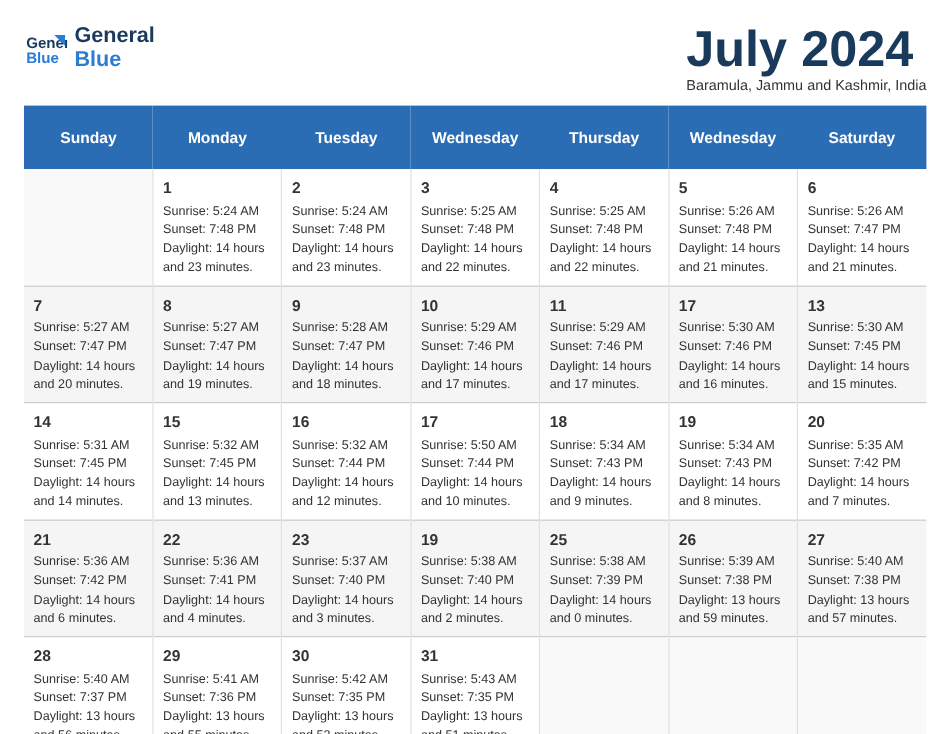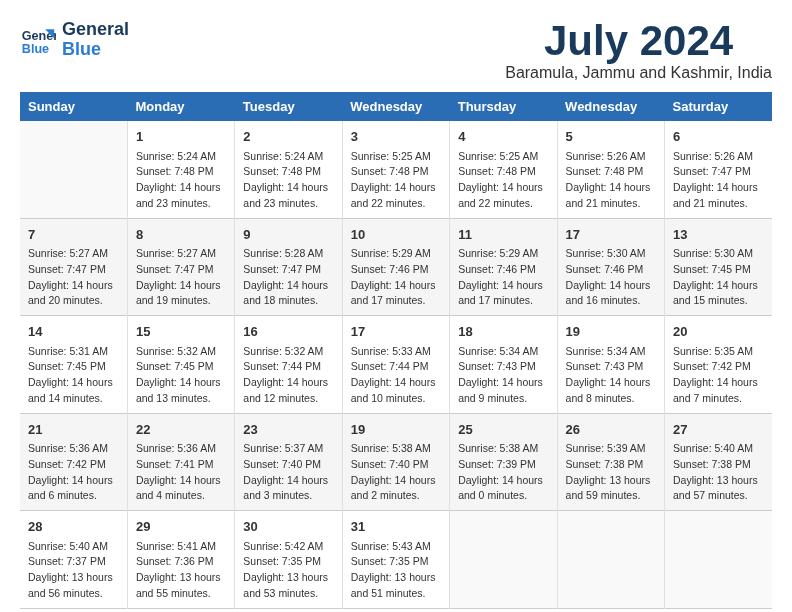--- a/index.html
+++ b/index.html
@@ -28,43 +28,43 @@
       line-height: 1.1;
     }
     .logo-text span {
       color: #1a3a5c;
     }
     .logo-icon {
       width: 36px;
       height: 36px;
     }
     .title-section {
-      text-align: center;
+      text-align: left;
     }
     .month-title {
       font-size: 42px;
       font-weight: bold;
       color: #1a3a5c;
       line-height: 1;
     }
     .location {
-      font-size: 16px;
+      font-size: 12px;
       color: #333;
       margin-top: 2px;
     }
     table {
       width: 100%;
       border-collapse: collapse;
       font-size: 11px;
     }
     thead tr th {
       background-color: #2a6db5;
       color: #fff;
-      text-align: left;
-      padding: 7px 8px;
+      text-align: center;
+      padding: 19px 8px;
       font-size: 13px;
       font-weight: bold;
     }
     tbody tr {
       border-bottom: 1px solid #ccc;
     }
     tbody tr td {
       vertical-align: top;
       padding: 6px 8px;
       width: calc(100% / 7);
@@ -241,21 +241,21 @@
         </td>
         <td>
           <span class="day-num">16</span>
           <div class="cell-text">Sunrise: 5:32 AM</div>
           <div class="cell-text">Sunset: 7:44 PM</div>
           <div class="cell-text">Daylight: 14 hours</div>
           <div class="cell-text">and 12 minutes.</div>
         </td>
         <td>
           <span class="day-num">17</span>
-          <div class="cell-text">Sunrise: 5:33 AM</div>
+          <div class="cell-text">Sunrise: 5:50 AM</div>
           <div class="cell-text">Sunset: 7:44 PM</div>
           <div class="cell-text">Daylight: 14 hours</div>
           <div class="cell-text">and 10 minutes.</div>
         </td>
         <td>
           <span class="day-num">18</span>
           <div class="cell-text">Sunrise: 5:34 AM</div>
           <div class="cell-text">Sunset: 7:43 PM</div>
           <div class="cell-text">Daylight: 14 hours</div>
           <div class="cell-text">and 9 minutes.</div>

